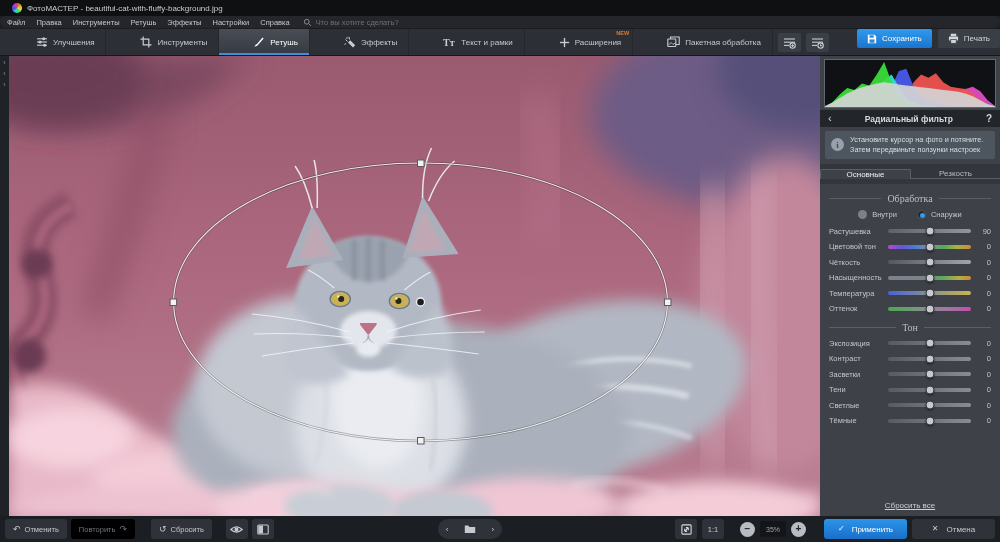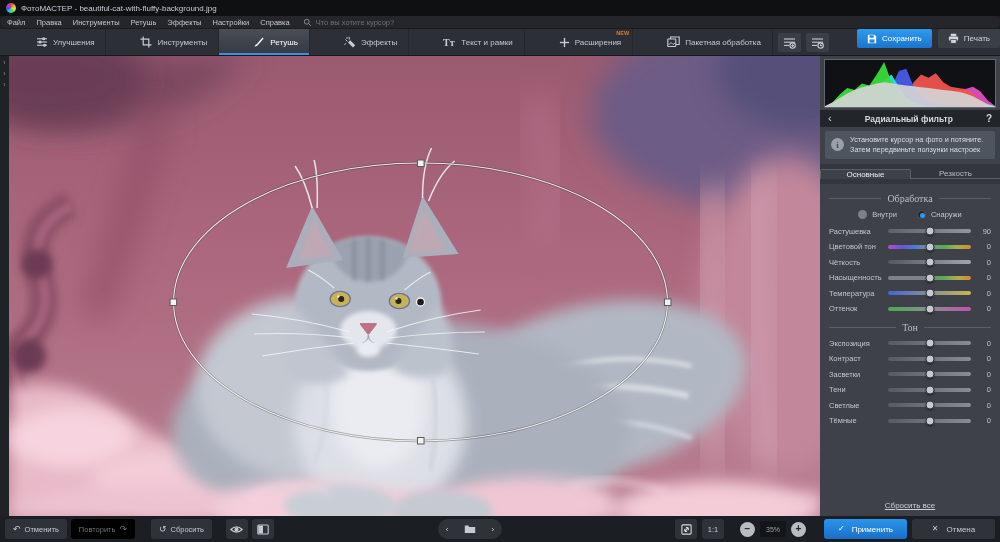--- a/index.html
+++ b/index.html
@@ -1,21 +1,21 @@
 <!DOCTYPE html>
 <html><head>
 <meta charset="utf-8">
 <style>
   html,body{margin:0;padding:0;background:#000;}
   *{box-sizing:border-box;-webkit-font-smoothing:antialiased;}
   .app{width:1000px;height:542px;position:relative;overflow:hidden;
        font-family:"Liberation Sans",sans-serif;background:#1c1f23;color:#c6cacf;}
 
   
-  .titlebar{height:16px;background:#0e1012;display:flex;align-items:center;gap:5px;padding:0 6px;}
+  .titlebar{height:16px;background:#0e1012;display:flex;align-items:center;gap:5px;padding:0 12px;}
   .logo{width:10px;height:10px;border-radius:50%;flex:none;
         background:conic-gradient(#e23d3d,#e2a23d,#e2e23d,#3de24b,#3dc8e2,#3d55e2,#b23de2,#e23d3d);}
   .title-text{font-size:8px;color:#c9cdd2;white-space:nowrap;}
 
   
   .menubar{height:13px;background:#24262b;display:flex;align-items:center;gap:11px;padding:3px 7px;
            font-size:7.5px;color:#c3c7cb;border-bottom:1px solid #1a1c1f;border-radius:6px;}
   .menu-item{cursor:default;}
   .menu-search{display:flex;align-items:center;gap:4px;color:#6d7177;margin-left:2px;}
 
@@ -118,21 +118,21 @@
     <span class="menu-item">Инструменты</span>
     <span class="menu-item">Ретушь</span>
     <span class="menu-item">Эффекты</span>
     <span class="menu-item">Настройки</span>
     <span class="menu-item">Справка</span>
     <span class="menu-search">
       <svg class="glyph" width="9" height="9" viewBox="0 0 12 12">
           <circle cx="5" cy="5" r="3.2" fill="none" stroke="#8b8f95" stroke-width="1.3"></circle>
           <line x1="7.6" y1="7.6" x2="10.5" y2="10.5" stroke="#8b8f95" stroke-width="1.3"></line>
         </svg>
-      <span>Что вы хотите курсор?</span>
+      <span>Что вы хотите сделать?</span>
     </span>
   </div>
 
   <div class="toolbar">
     <div class="tbtab">
       <span class="ticon">
           <svg width="12" height="12" viewBox="0 0 12 12">
             <g stroke="#c9cdd2" stroke-width="1.1">
               <line x1="1" y1="2.8" x2="11" y2="2.8"></line>
               <line x1="1" y1="6" x2="11" y2="6"></line>

